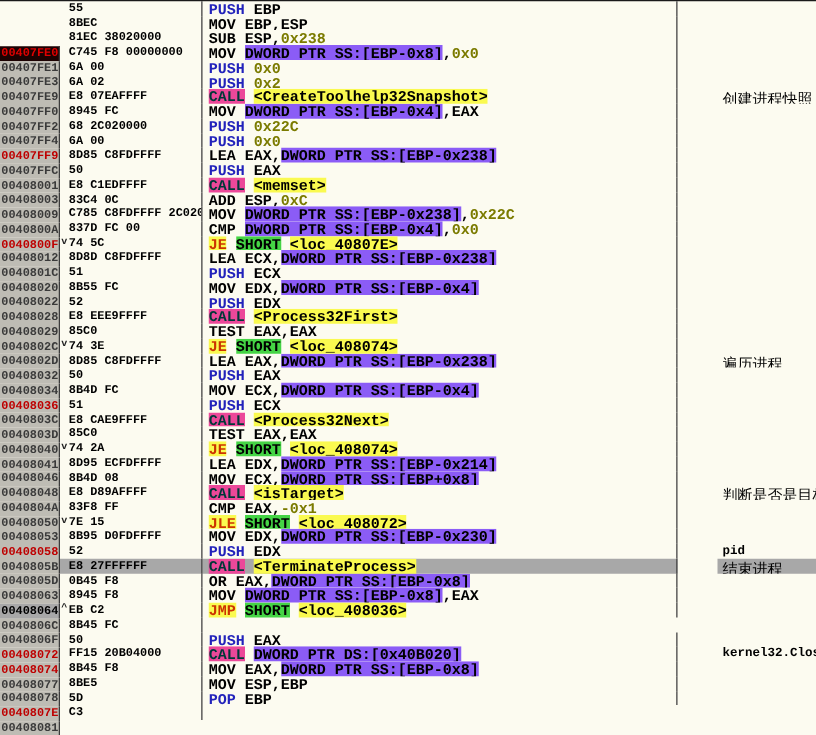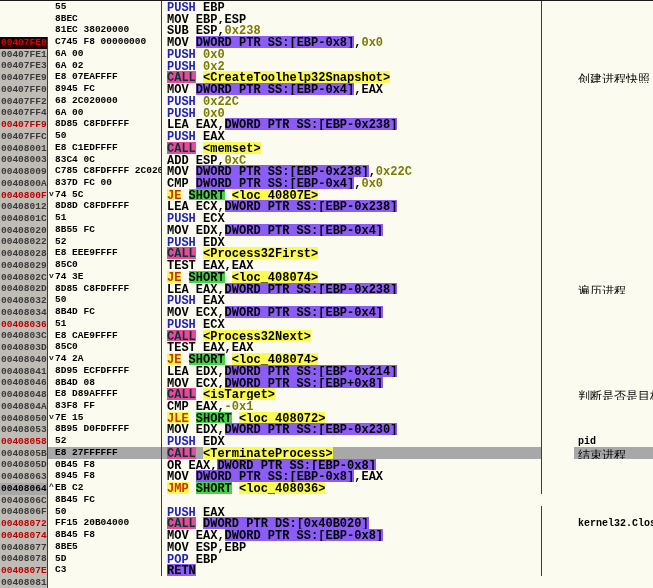--- a/index.html
+++ b/index.html
@@ -75,15 +75,15 @@
       <div class="row selected"><div class="cell c-addr">00408064</div><div class="cell c-bytes"><span>E8 27FFFFFF</span></div><div class="cell c-instr"><span class="tk-c">CALL</span><span class="tk-m"> </span><span class="tk-t">&lt;TerminateProcess&gt;</span></div><div class="cell c-comment">结束进程</div></div>
       <div class="row"><div class="cell c-addr">0040806C</div><div class="cell c-bytes"><span>0B45 F8</span></div><div class="cell c-instr"><span class="tk-m">OR EAX,</span><span class="tk-h">DWORD PTR SS:[EBP-0x8]</span></div><div class="cell c-comment"></div></div>
       <div class="row"><div class="cell c-addr">0040806F</div><div class="cell c-bytes"><span>8945 F8</span></div><div class="cell c-instr"><span class="tk-m">MOV </span><span class="tk-h">DWORD PTR SS:[EBP-0x8]</span><span class="tk-m">,EAX</span></div><div class="cell c-comment"></div></div>
       <div class="row"><div class="cell c-addr addr-red">00408072</div><div class="cell c-bytes"><span class="arrow">^</span><span>EB C2</span></div><div class="cell c-instr"><span class="tk-j">JMP</span><span class="tk-m"> </span><span class="tk-s">SHORT</span><span class="tk-m"> </span><span class="tk-t">&lt;loc_408036&gt;</span></div><div class="cell c-comment"></div></div>
       <div class="row"><div class="cell c-addr addr-red">00408074</div><div class="cell c-bytes"><span>8B45 FC</span></div><div class="cell c-comment"></div></div>
       <div class="row"><div class="cell c-addr">00408077</div><div class="cell c-bytes"><span>50</span></div><div class="cell c-instr"><span class="tk-p">PUSH </span><span class="tk-m">EAX</span></div><div class="cell c-comment"></div></div>
       <div class="row"><div class="cell c-addr">00408078</div><div class="cell c-bytes"><span>FF15 20B04000</span></div><div class="cell c-instr"><span class="tk-c">CALL</span><span class="tk-m"> </span><span class="tk-h">DWORD PTR DS:[0x40B020]</span></div><div class="cell c-comment mono">kernel32.CloseHandle</div></div>
       <div class="row"><div class="cell c-addr addr-red">0040807E</div><div class="cell c-bytes"><span>8B45 F8</span></div><div class="cell c-instr"><span class="tk-m">MOV EAX,</span><span class="tk-h">DWORD PTR SS:[EBP-0x8]</span></div><div class="cell c-comment"></div></div>
       <div class="row"><div class="cell c-addr">00408081</div><div class="cell c-bytes"><span>8BE5</span></div><div class="cell c-instr"><span class="tk-m">MOV ESP,EBP</span></div><div class="cell c-comment"></div></div>
       <div class="row"><div class="cell c-addr">00408083</div><div class="cell c-bytes"><span>5D</span></div><div class="cell c-instr"><span class="tk-p">POP </span><span class="tk-m">EBP</span></div><div class="cell c-comment"></div></div>
-      <div class="row"><div class="cell c-addr">00408084</div><div class="cell c-bytes"><span>C3</span></div><div class="cell c-instr"><span class="tk-h">RETN</span></div><div class="cell c-comment"></div></div>
+      <div class="row"><div class="cell c-addr">00408084</div><div class="cell c-bytes"><span>C3</span></div><div class="cell c-comment"></div></div>
     </div>
 </div>
 
 </body></html>

